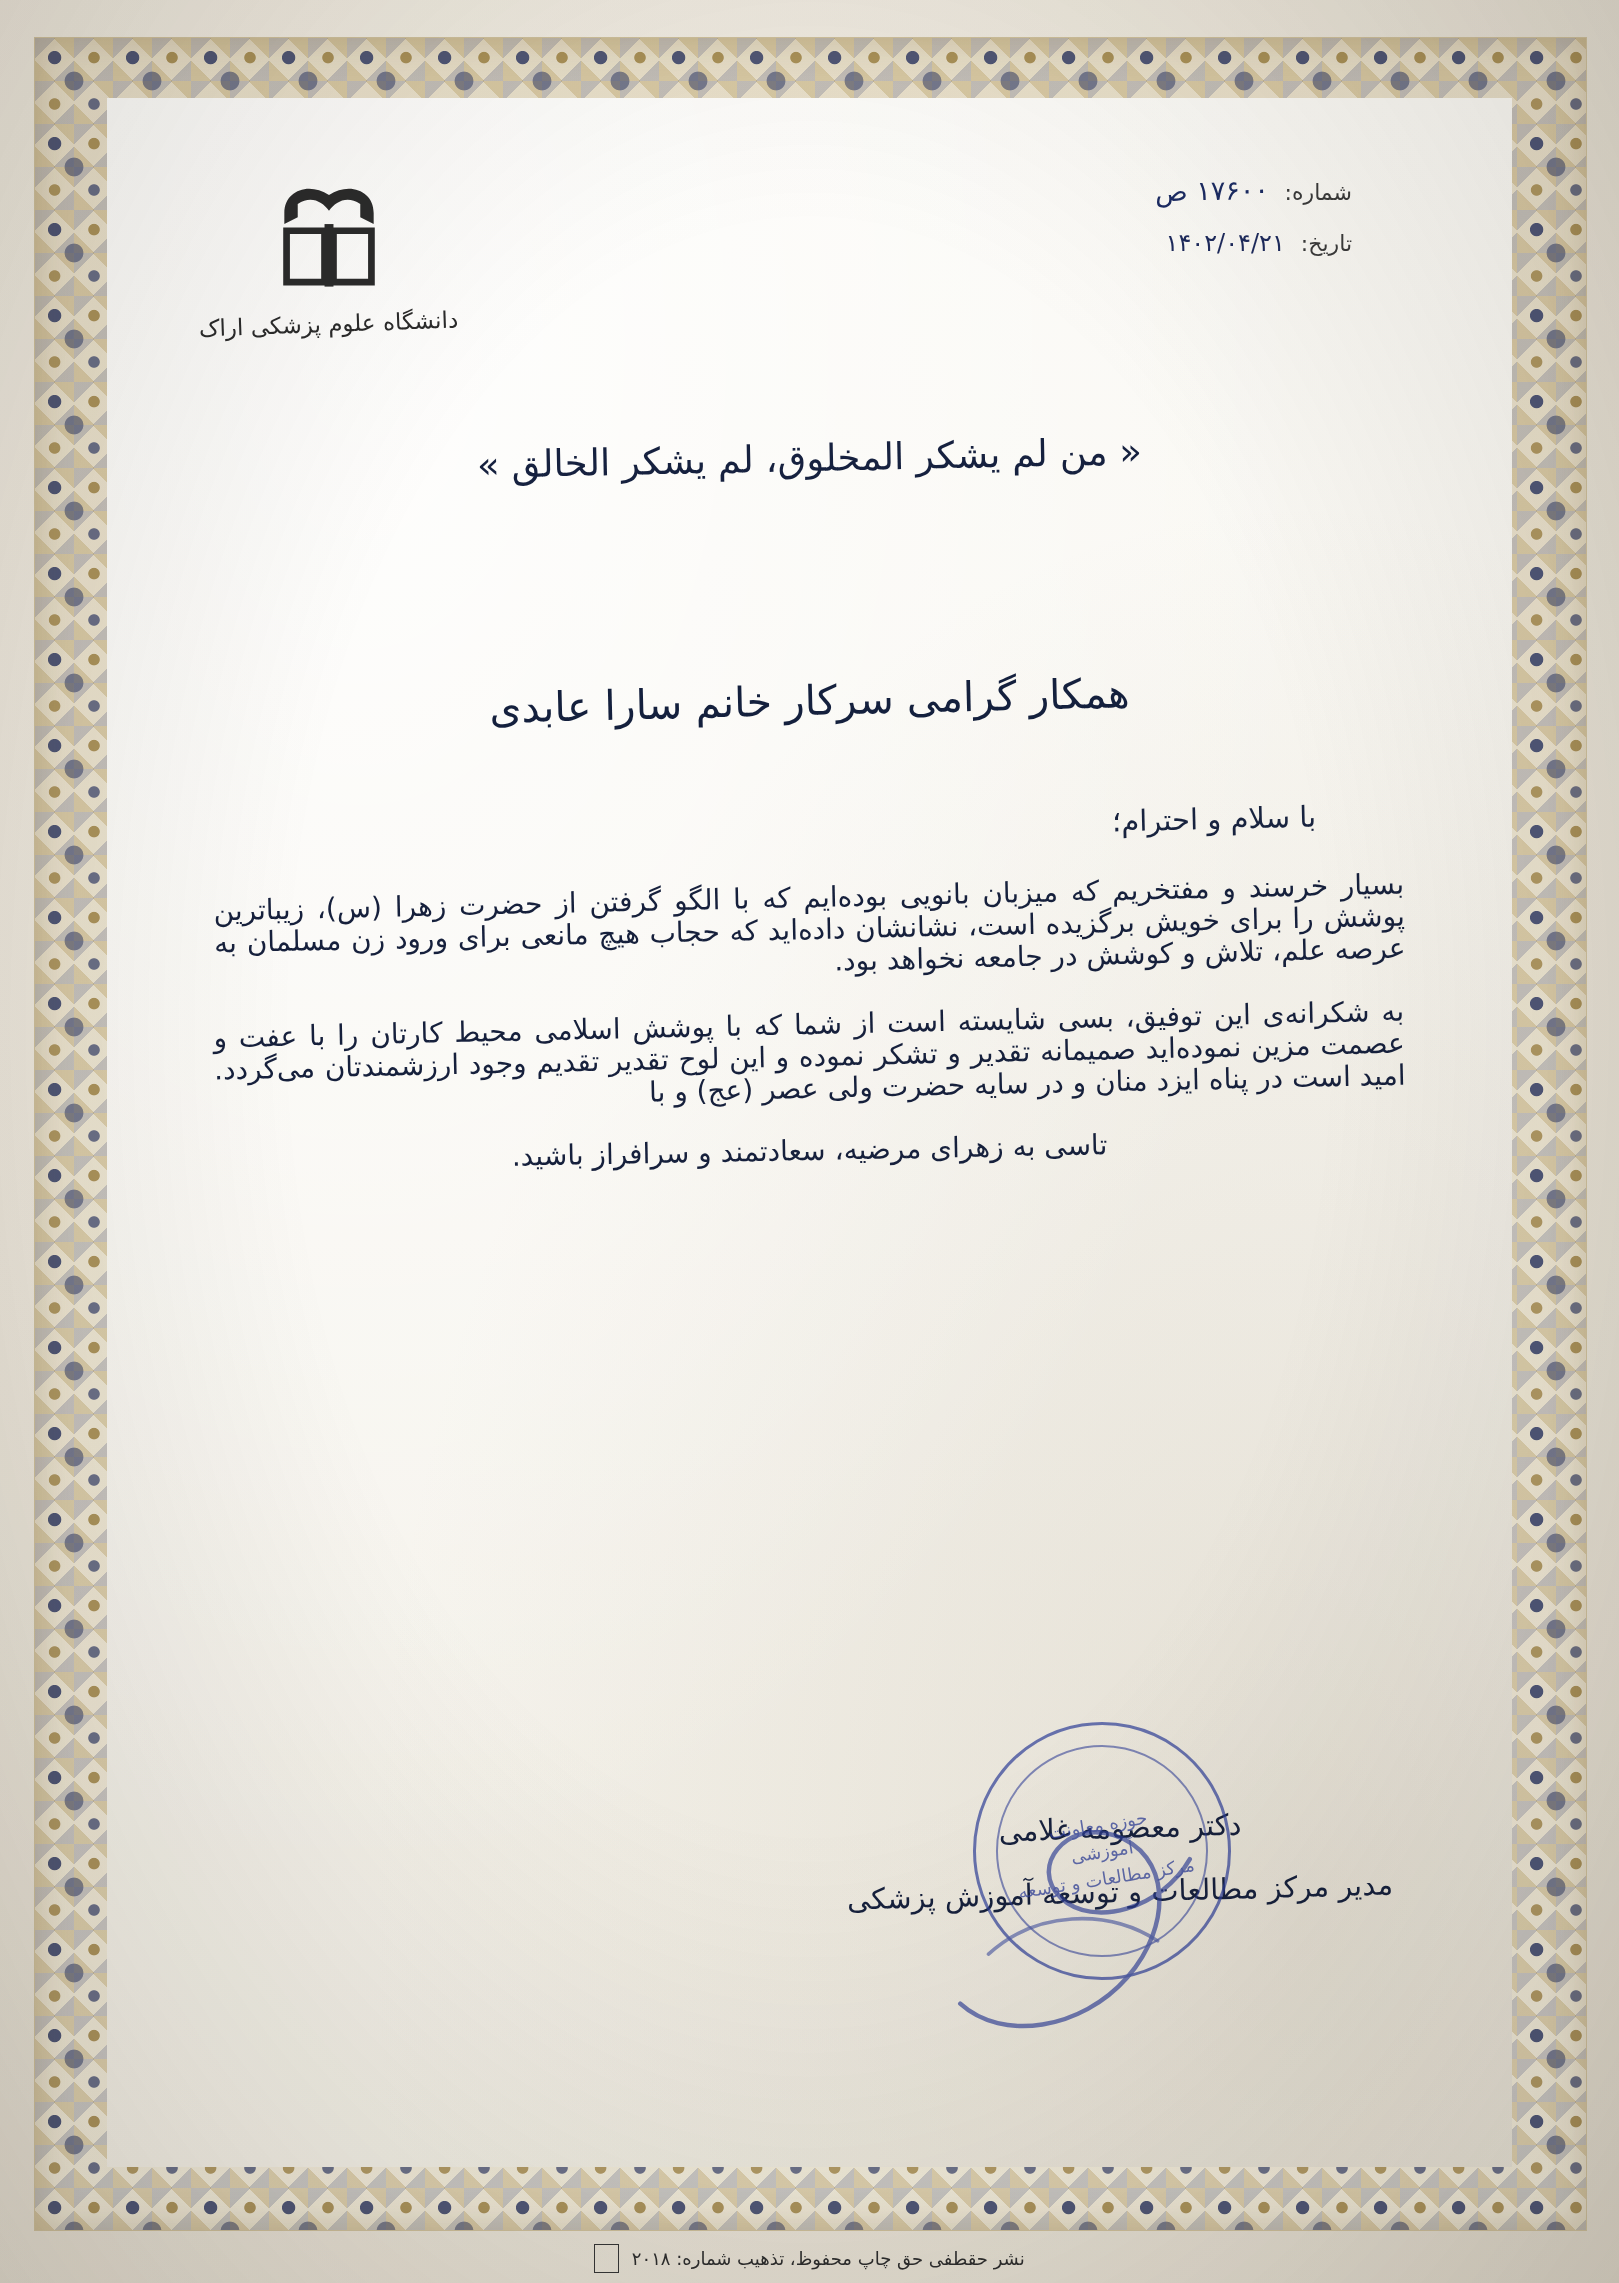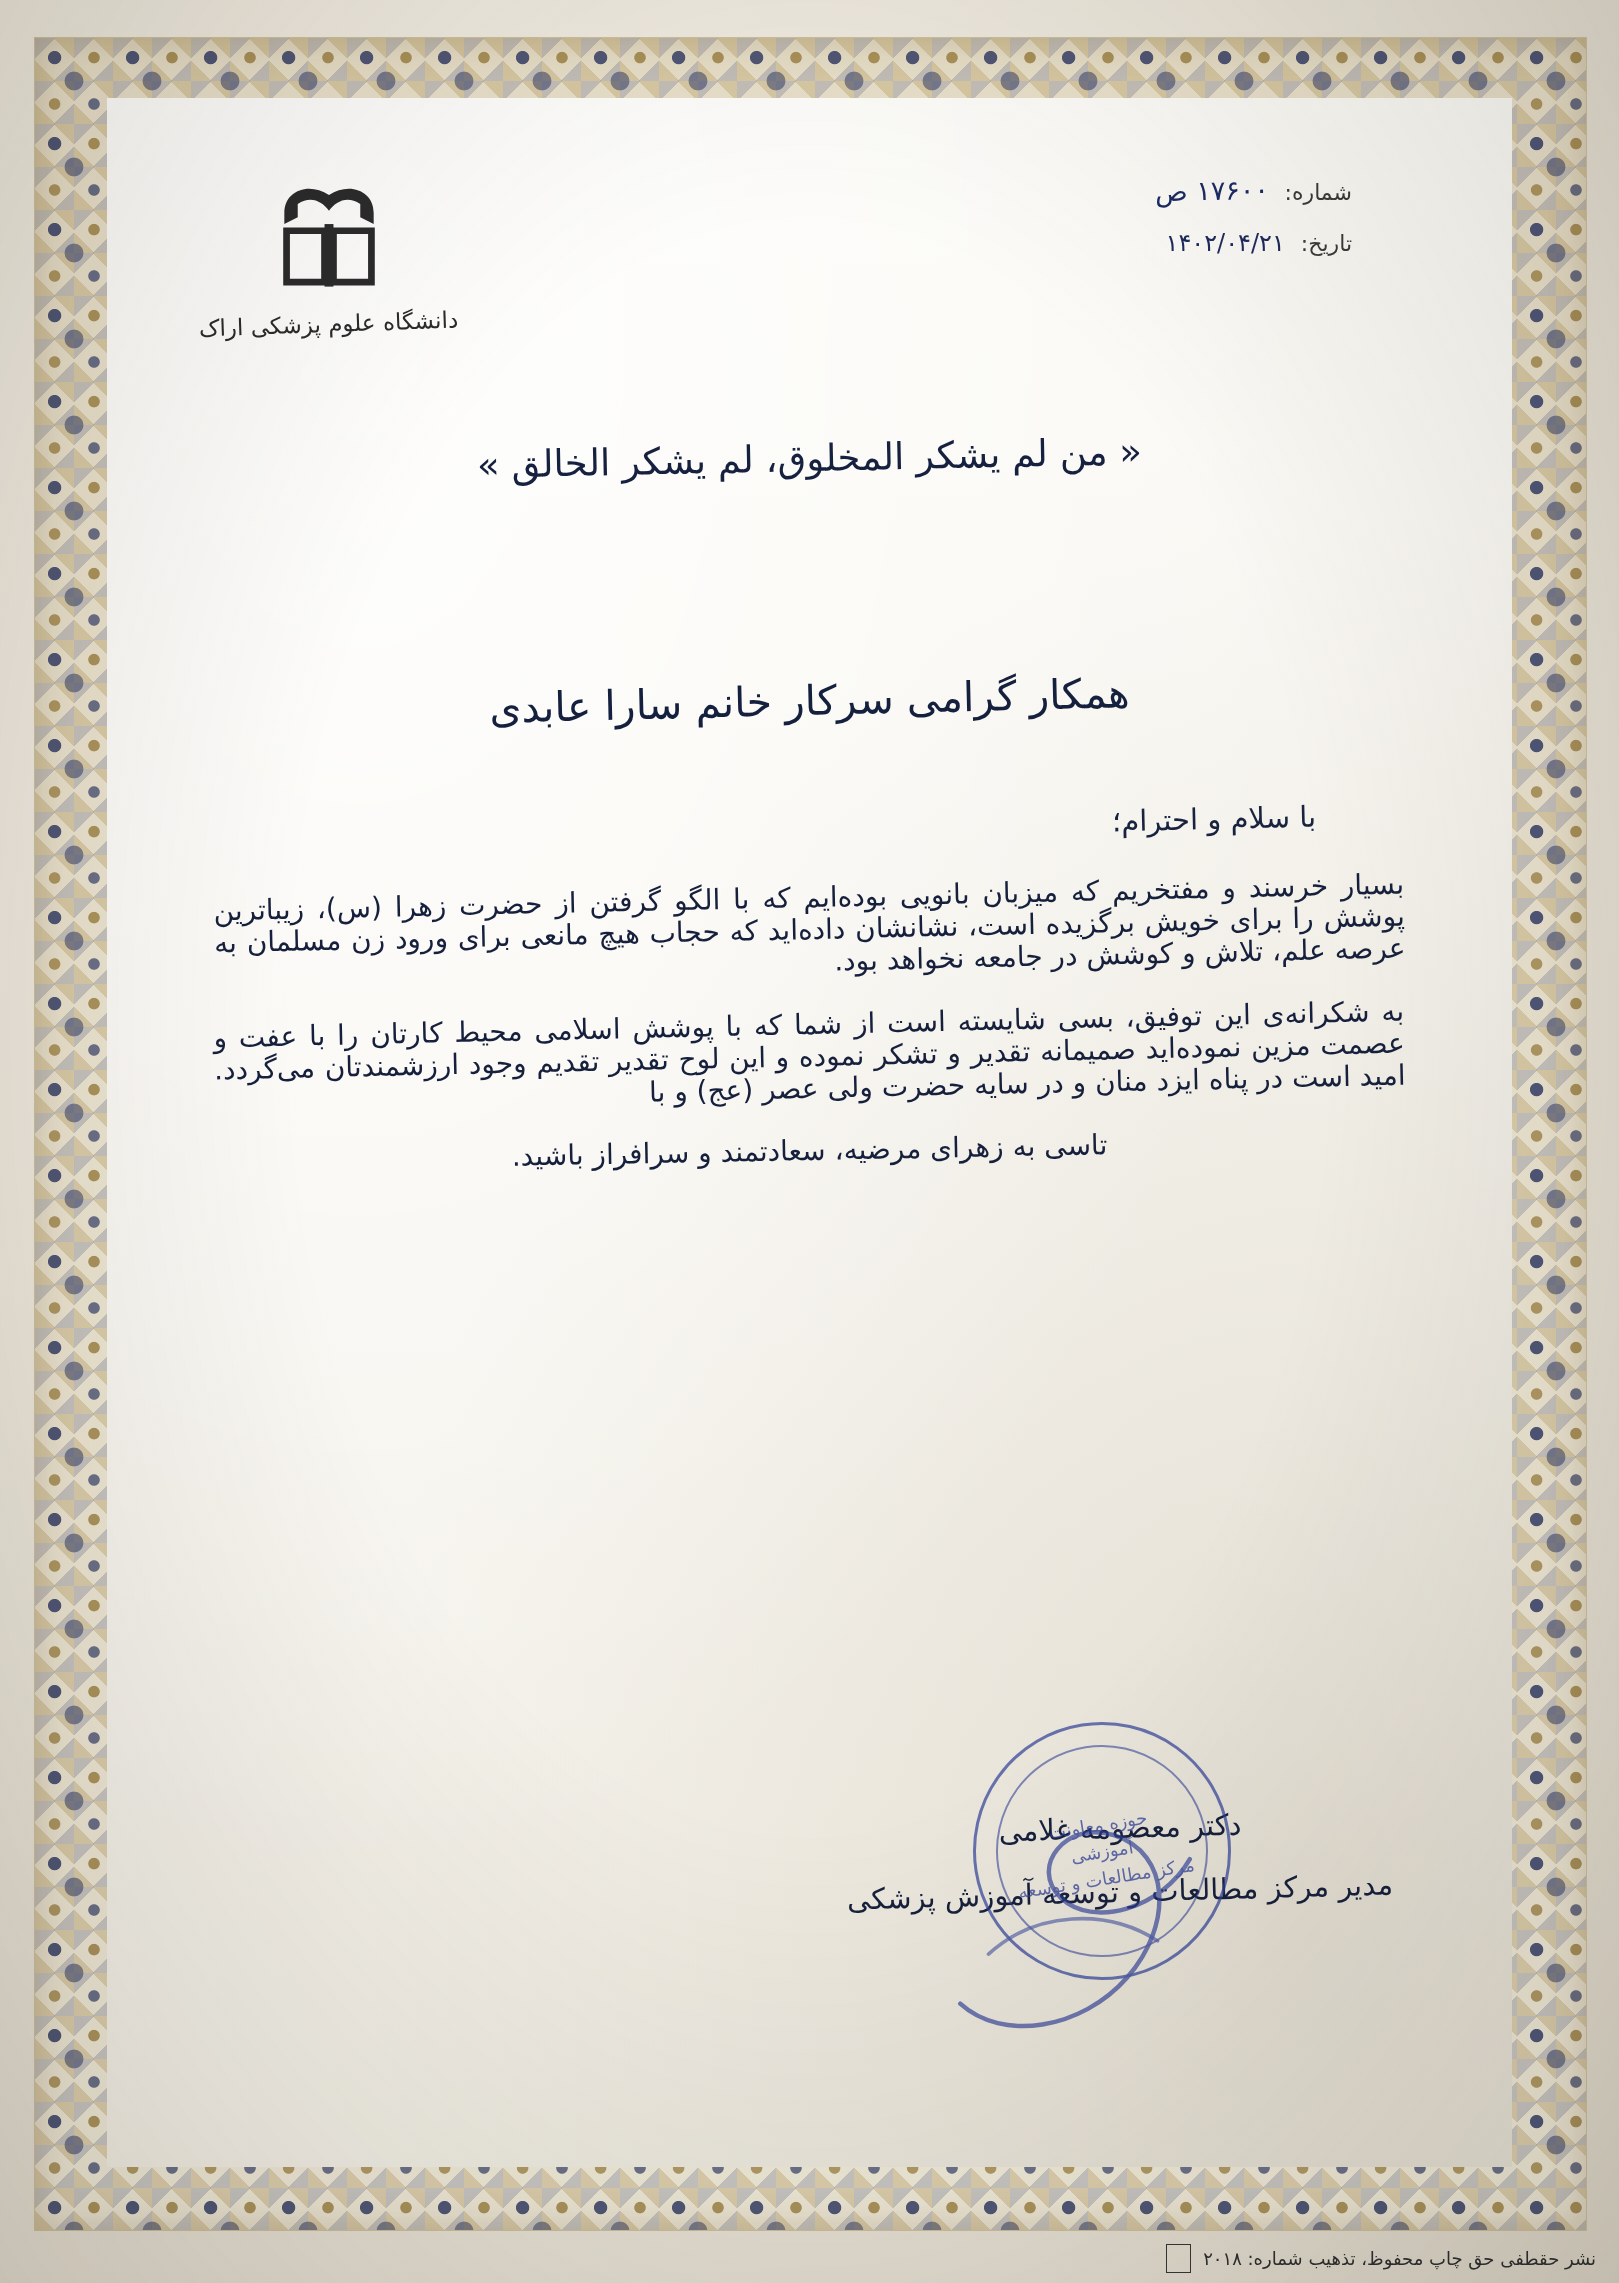--- a/index.html
+++ b/index.html
@@ -294,21 +294,21 @@
   
   .footer {
     position: absolute;
     left: 0;
     right: 0;
     bottom: 5.3px;
     height: 39px;
     display: flex;
     flex-direction: row-reverse;
     align-items: center;
-    justify-content: flex-end;
+    justify-content: center;
     gap: 12.5px;
     padding: 0 23px;
     z-index: 45;
   }
   .footer-text {
     font-size: 18px;
     color: #2b2b2b;
     white-space: nowrap;
   }
   .footer-mark {

